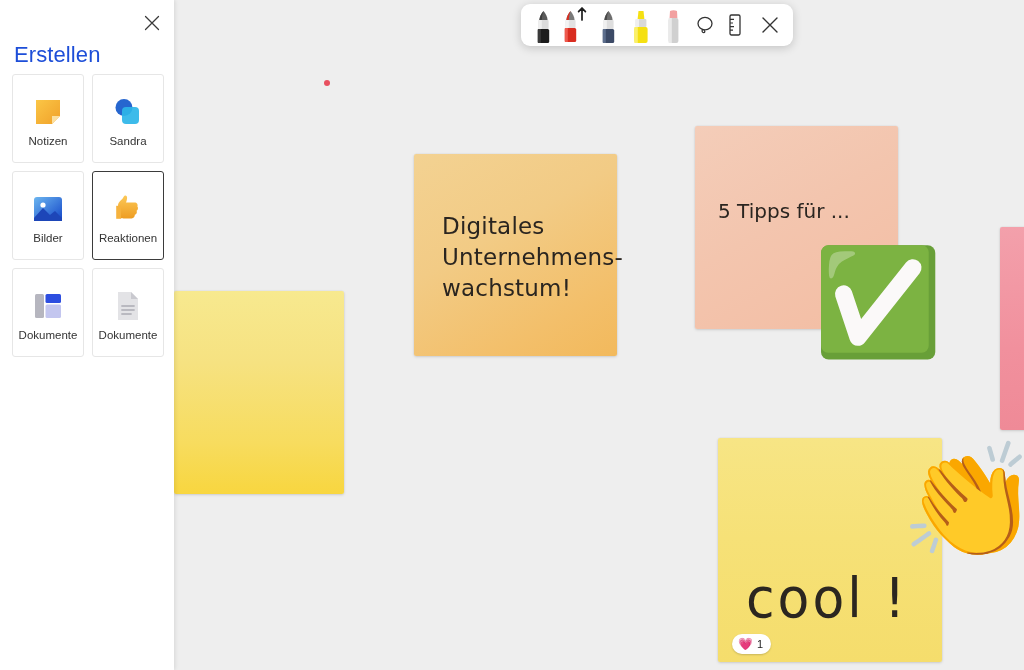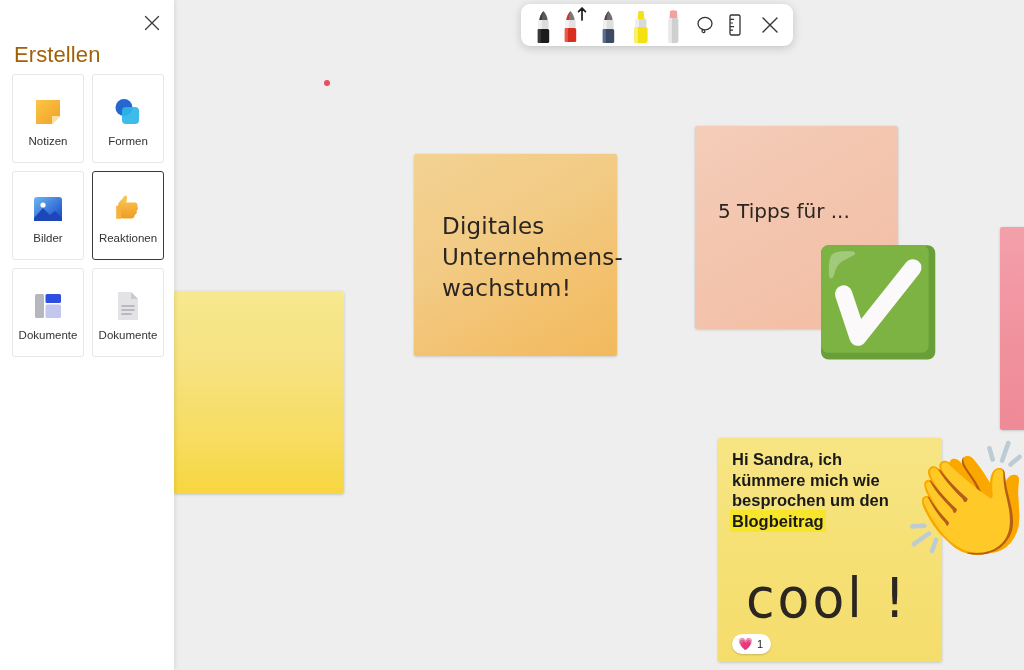--- a/index.html
+++ b/index.html
@@ -114,21 +114,21 @@
     box-shadow:1px 0 4px rgba(0,0,0,.10);
     box-sizing:border-box;
   }
   #panel-close{
     position:absolute;right:9px;top:10px;width:26px;height:26px;
     display:flex;align-items:center;justify-content:center;cursor:pointer;
     color:#3a3a3a;
   }
   #panel-title{
     position:absolute;left:14px;top:42px;
-    font-size:22px;color:#a16207;font-weight:normal;
+    font-size:22px;color:#1d4ed8;font-weight:normal;
     letter-spacing:.1px;
   }
   #panel-grid{
     position:absolute;left:12px;top:74px;width:152px;
     display:flex;flex-wrap:wrap;gap:8px 8px;
   }
   .panel-tile{
     width:72px;height:89px;box-sizing:border-box;
     border:1px solid #e6e6e6;border-radius:3px;background:#fff;
     display:flex;flex-direction:column;align-items:center;justify-content:center;
@@ -155,26 +155,20 @@
 
   <div class="note" id="note-pink">
     <div class="note-text">5 Tipps für ...</div>
   </div>
 
   <div class="sticker" id="sticker-check">✅</div>
 
   <div class="note" id="note-pink-right"></div>
 
   <div class="note" id="note-yellow-right">
-    <div id="typed-text">
-      <span>Hi Sandra, ich</span><br>
-      <span>kümmere mich wie</span><br>
-      <span>besprochen um den</span><br>
-      <span class="hl">Blogbeitrag</span>
-    </div>
     <div id="handwriting">cool !</div>
     <div id="reaction-badge">
       <span class="heart">💗</span>
       <span>1</span>
     </div>
   </div>
 
   <div class="sticker" id="sticker-clap">👏</div>
 
 </div>
@@ -285,21 +279,21 @@
     </div>
 
 
     <div class="panel-tile">
       <div class="tile-glyph">
         <svg width="34" height="32" viewBox="0 0 34 32">
           <circle cx="13" cy="11.5" r="8.5" fill="#2666cf"></circle>
           <rect x="11" y="11" width="17" height="17" rx="4" fill="#2cb5e8" opacity="0.92"></rect>
         </svg>
       </div>
-      <div class="tile-label">Formen</div>
+      <div class="tile-label">Sandra</div>
     </div>
 
     <div class="panel-tile">
       <div class="tile-glyph">
         <svg width="32" height="30" viewBox="0 0 32 30">
           <defs>
               <linearGradient id="gI" x1="0" y1="0" x2="1" y2="1">
             <stop offset="0" stop-color="#6cb6f0"></stop>
                 <stop offset="1" stop-color="#1346c8"></stop>
               </linearGradient>

